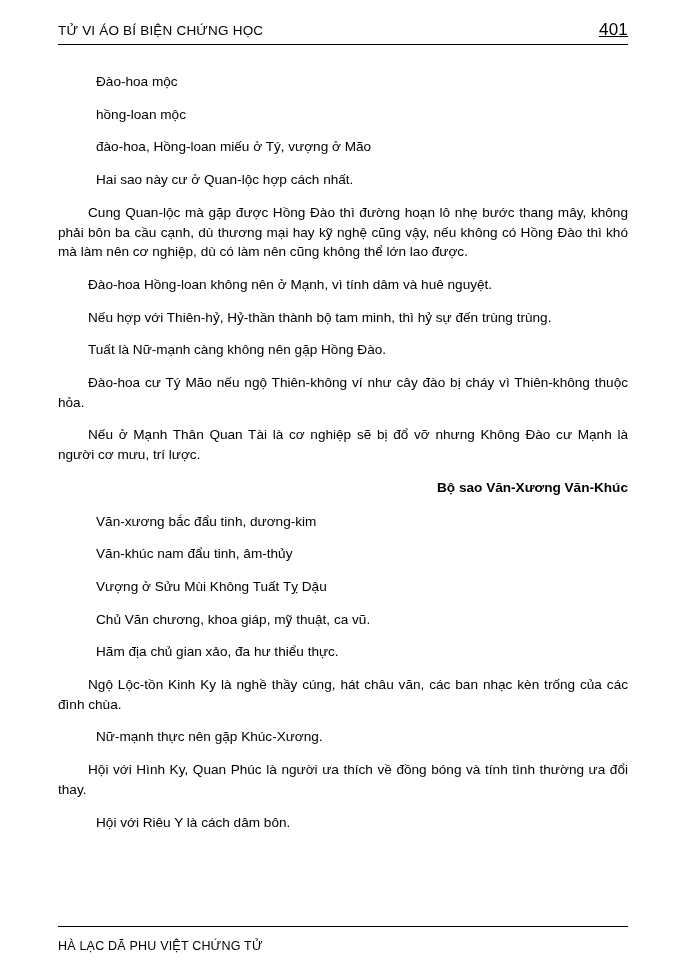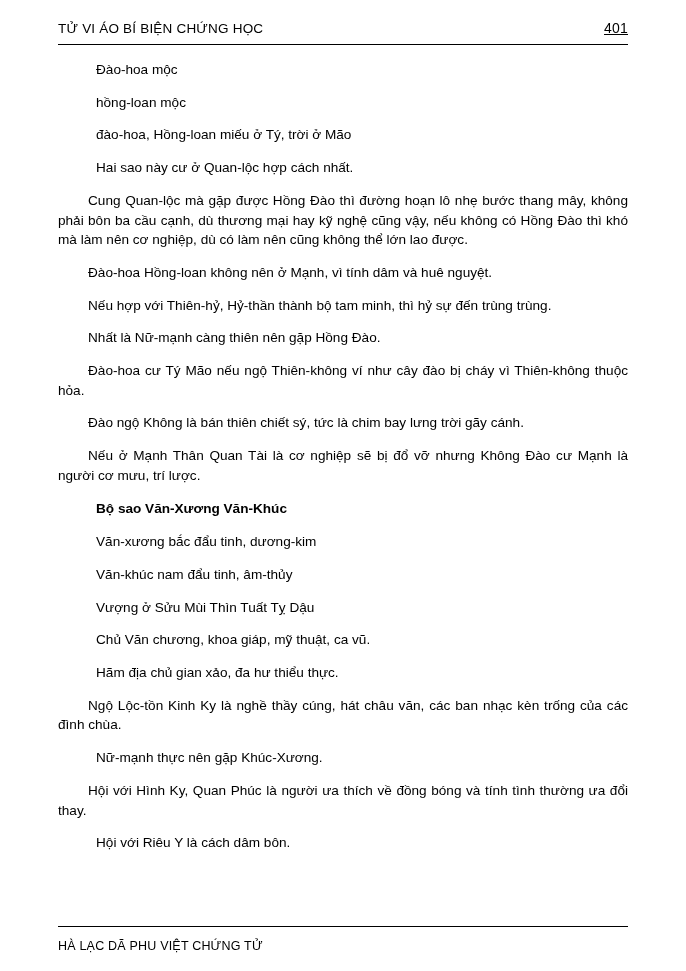--- a/index.html
+++ b/index.html
@@ -28,55 +28,55 @@
     display: flex;
     align-items: baseline;
     justify-content: space-between;
     font-size: 13.5px;
     letter-spacing: 0.2px;
   }
   .header-title {
     font-size: 13.5px;
   }
   .header-page {
-    font-size: 14px;
+    font-size: 17px;
     text-decoration: underline;
   }
   .header-rule {
     position: absolute;
     left: 58px;
     right: 58px;
     top: 44px;
     height: 1px;
     background: #000000;
   }
   .content {
     position: absolute;
     left: 58px;
     right: 58px;
-    top: 60px;
+    top: 72px;
     font-size: 13.6px;
     line-height: 1.45;
   }
   .content p {
     margin: 0 0 13px 0;
     text-align: justify;
   }
   .content p.indent {
     text-indent: 30px;
   }
   .content p.plain {
     padding-left: 38px;
     text-indent: 0;
     text-align: left;
   }
   .content p.heading {
     padding-left: 38px;
     font-weight: bold;
-    text-align: left;
+    text-align: right;
     margin-bottom: 14px;
     margin-top: 2px;
   }
   .footer-rule {
     position: absolute;
     left: 58px;
     right: 58px;
     bottom: 44px;
     height: 1px;
     background: #000000;
@@ -97,33 +97,32 @@
 
   <div class="header">
     <span class="header-title">TỬ VI ÁO BÍ BIỆN CHỨNG HỌC</span>
     <span class="header-page">401</span>
   </div>
   <div class="header-rule"></div>
 
   <div class="content" id="content">
       <p class="plain">Đào-hoa mộc</p>
       <p class="plain">hồng-loan mộc</p>
-      <p class="plain">đào-hoa, Hồng-loan miếu ở Tý, trời ở Mão</p>
+      <p class="plain">đào-hoa, Hồng-loan miếu ở Tý, vượng ở Mão</p>
       <p class="plain">Hai sao này cư ở Quan-lộc hợp cách nhất.</p>
       <p class="indent">Cung Quan-lộc mà gặp được Hồng Đào thì đường hoạn lô nhẹ bước thang mây, không phải bôn ba cầu cạnh, dù thương mại hay kỹ nghệ cũng vậy, nếu không có Hồng Đào thì khó mà làm nên cơ nghiệp, dù có làm nên cũng không thể lớn lao được.</p>
       <p class="indent">Đào-hoa Hồng-loan không nên ở Mạnh, vì tính dâm và huê nguyệt.</p>
       <p class="indent">Nếu hợp với Thiên-hỷ, Hỷ-thần thành bộ tam minh, thì hỷ sự đến trùng trùng.</p>
-      <p class="indent">Nhất là Nữ-mạnh càng thiên nên gặp Hồng Đào.</p>
+      <p class="indent">Tuất là Nữ-mạnh càng không nên gặp Hồng Đào.</p>
       <p class="indent">Đào-hoa cư Tý Mão nếu ngộ Thiên-không ví như cây đào bị cháy vì Thiên-không thuộc hỏa.</p>
-      <p class="indent">Đào ngộ Không là bán thiên chiết sý, tức là chim bay lưng trời gãy cánh.</p>
       <p class="indent">Nếu ở Mạnh Thân Quan Tài là cơ nghiệp sẽ bị đổ vỡ nhưng Không Đào cư Mạnh là người cơ mưu, trí lược.</p>
       <p class="heading">Bộ sao Văn-Xương Văn-Khúc</p>
       <p class="plain">Văn-xương bắc đẩu tinh, dương-kim</p>
       <p class="plain">Văn-khúc nam đẩu tinh, âm-thủy</p>
-      <p class="plain">Vượng ở Sửu Mùi Thìn Tuất Tỵ Dậu</p>
+      <p class="plain">Vượng ở Sửu Mùi Không Tuất Tỵ Dậu</p>
       <p class="plain">Chủ Văn chương, khoa giáp, mỹ thuật, ca vũ.</p>
       <p class="plain">Hãm địa chủ gian xảo, đa hư thiểu thực.</p>
       <p class="indent">Ngộ Lộc-tồn Kinh Ky là nghề thầy cúng, hát châu văn, các ban nhạc kèn trống của các đình chùa.</p>
       <p class="plain">Nữ-mạnh thực nên gặp Khúc-Xương.</p>
       <p class="indent">Hội  với Hình Ky, Quan Phúc là người ưa thích về đồng bóng và tính tình thường ưa đổi thay.</p>
       <p class="plain">Hội với Riêu Y là cách dâm bôn.</p>
     </div>
 
   <div class="footer-rule"></div>
   <div class="footer">HÀ LẠC DÃ PHU VIỆT CHỨNG TỬ</div>

